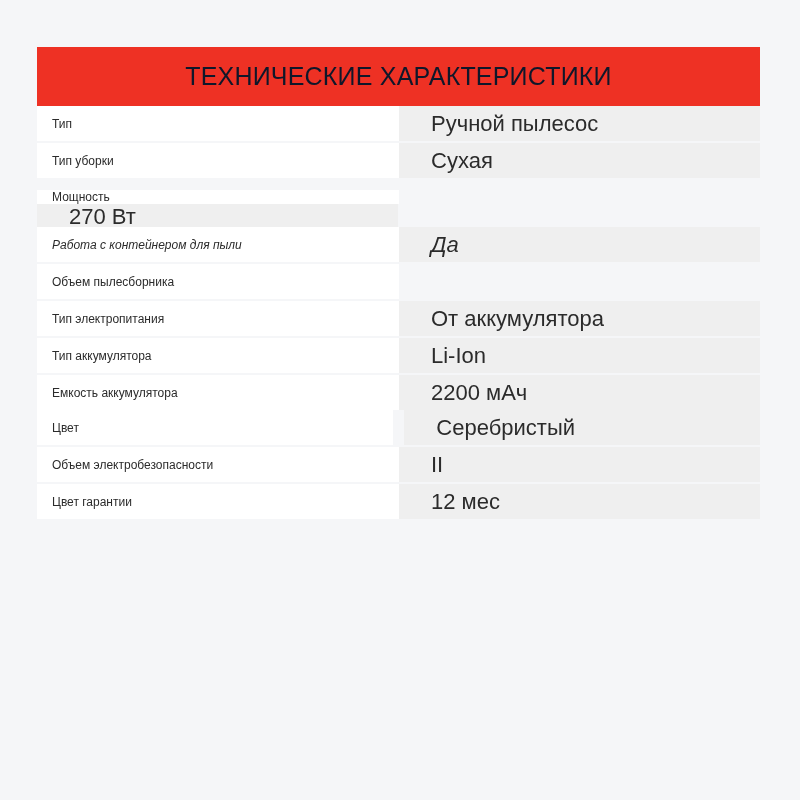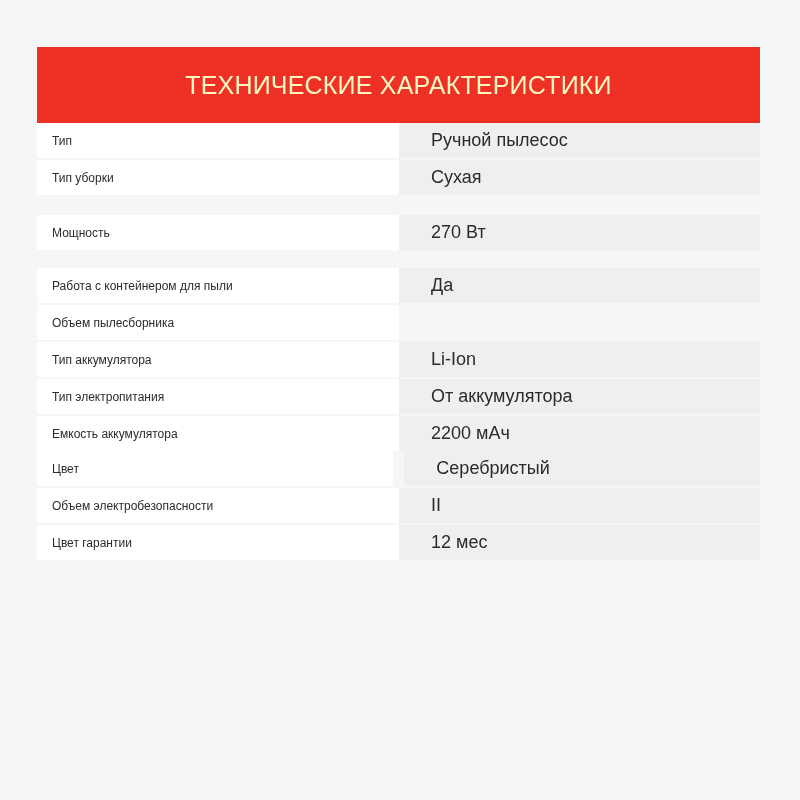--- a/index.html
+++ b/index.html
@@ -1,55 +1,55 @@
 <!DOCTYPE html>
 <html><head>
 <meta charset="utf-8">
 <style>
   html, body { margin:0; padding:0; }
   body { width:800px; height:800px; background:#f5f6f8; font-family:"Liberation Sans", sans-serif; position:relative; overflow:hidden; }
   .table { position:absolute; left:37px; top:47px; width:723px; }
-  .header { height:76px; background:#ee3124; color:#fef9c3; display:flex; align-items:center; justify-content:center; font-size:25px; letter-spacing:0.2px; }
+  .header { height:59px; background:#ee3124; color:#0f172a; display:flex; align-items:center; justify-content:center; font-size:25px; letter-spacing:0.2px; }
   .row { display:flex; height:35px; margin-top:2px; }
   .row:first-of-type { margin-top:0; }
   .k { width:362px; background:#ffffff; color:#2b2b2b; font-size:12px; display:flex; align-items:center; padding-left:15px; box-sizing:border-box; }
-  .v { width:361px; background:#efefef; color:#2b2b2b; font-size:18px; display:flex; align-items:center; padding-left:32px; box-sizing:border-box; }
+  .v { width:361px; background:#efefef; color:#2b2b2b; font-size:22px; display:flex; align-items:center; padding-left:32px; box-sizing:border-box; }
 </style>
 </head>
 <body>
 
 <div class="table">
   <div class="header">ТЕХНИЧЕСКИЕ ХАРАКТЕРИСТИКИ</div>
   <div id="rows">
       <div class="row" style="margin-top: 0px;">
         <div class="k">Тип</div>
         <div class="v">Ручной пылесос</div>
       </div>
       <div class="row" style="margin-top: 2px;">
         <div class="k">Тип уборки</div>
         <div class="v">Сухая</div>
       </div>
-      <div class="row" style="margin-top: 20px;">
+      <div class="row" style="margin-top: 12px; flex-direction: column;">
         <div class="k">Мощность</div>
         <div class="v">270  Вт</div>
       </div>
-      <div class="row" style="margin-top: 18px;">
+      <div class="row" style="margin-top: 2px; font-style: italic;">
         <div class="k">Работа с контейнером для пыли</div>
         <div class="v">Да</div>
       </div>
       <div class="row" style="margin-top: 2px;">
         <div class="k">Объем пылесборника</div>
       </div>
       <div class="row" style="margin-top: 2px;">
+        <div class="k">Тип электропитания</div>
+        <div class="v">От аккумулятора</div>
+      </div>
+      <div class="row" style="margin-top: 2px;">
         <div class="k">Тип аккумулятора</div>
         <div class="v">Li-Ion</div>
-      </div>
-      <div class="row" style="margin-top: 2px;">
-        <div class="k">Тип электропитания</div>
-        <div class="v">От аккумулятора</div>
       </div>
       <div class="row" style="margin-top: 2px;">
         <div class="k">Емкость аккумулятора</div>
         <div class="v">2200 мАч</div>
       </div>
       <div class="row" style="margin-top: 0; gap: 11px;">
         <div class="k">Цвет</div>
         <div class="v">Серебристый</div>
       </div>
       <div class="row" style="margin-top: 2px;">

